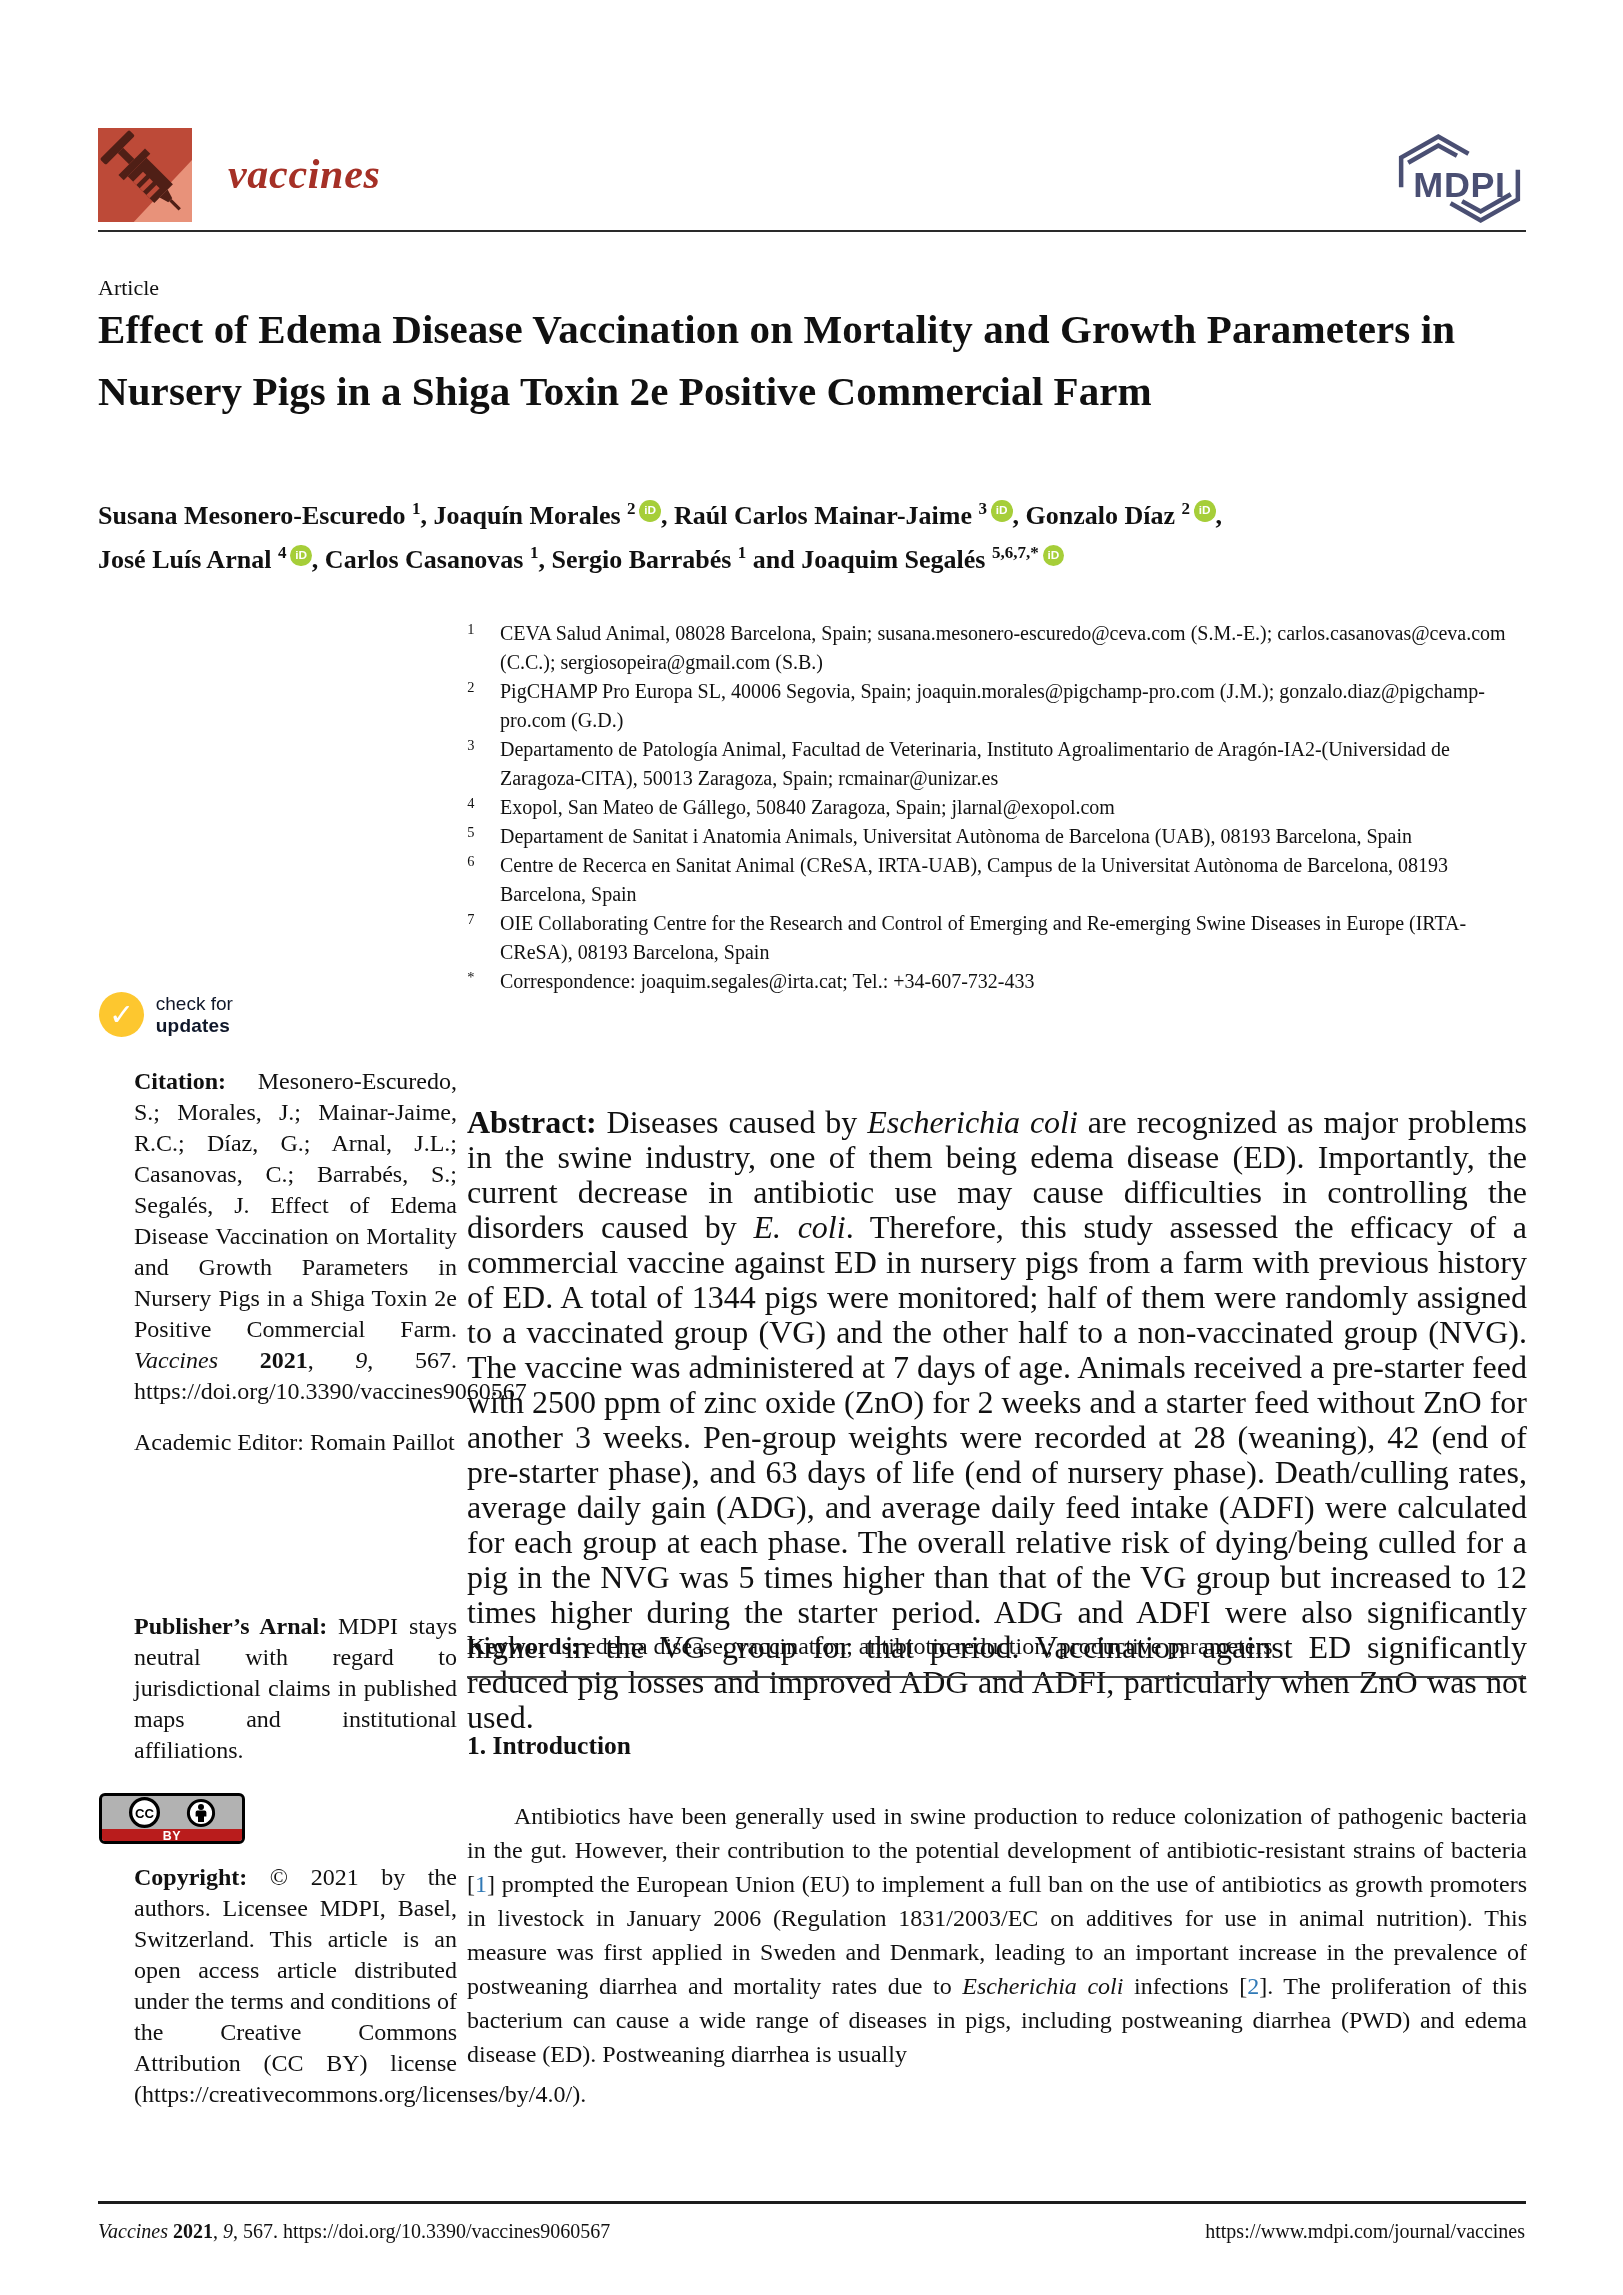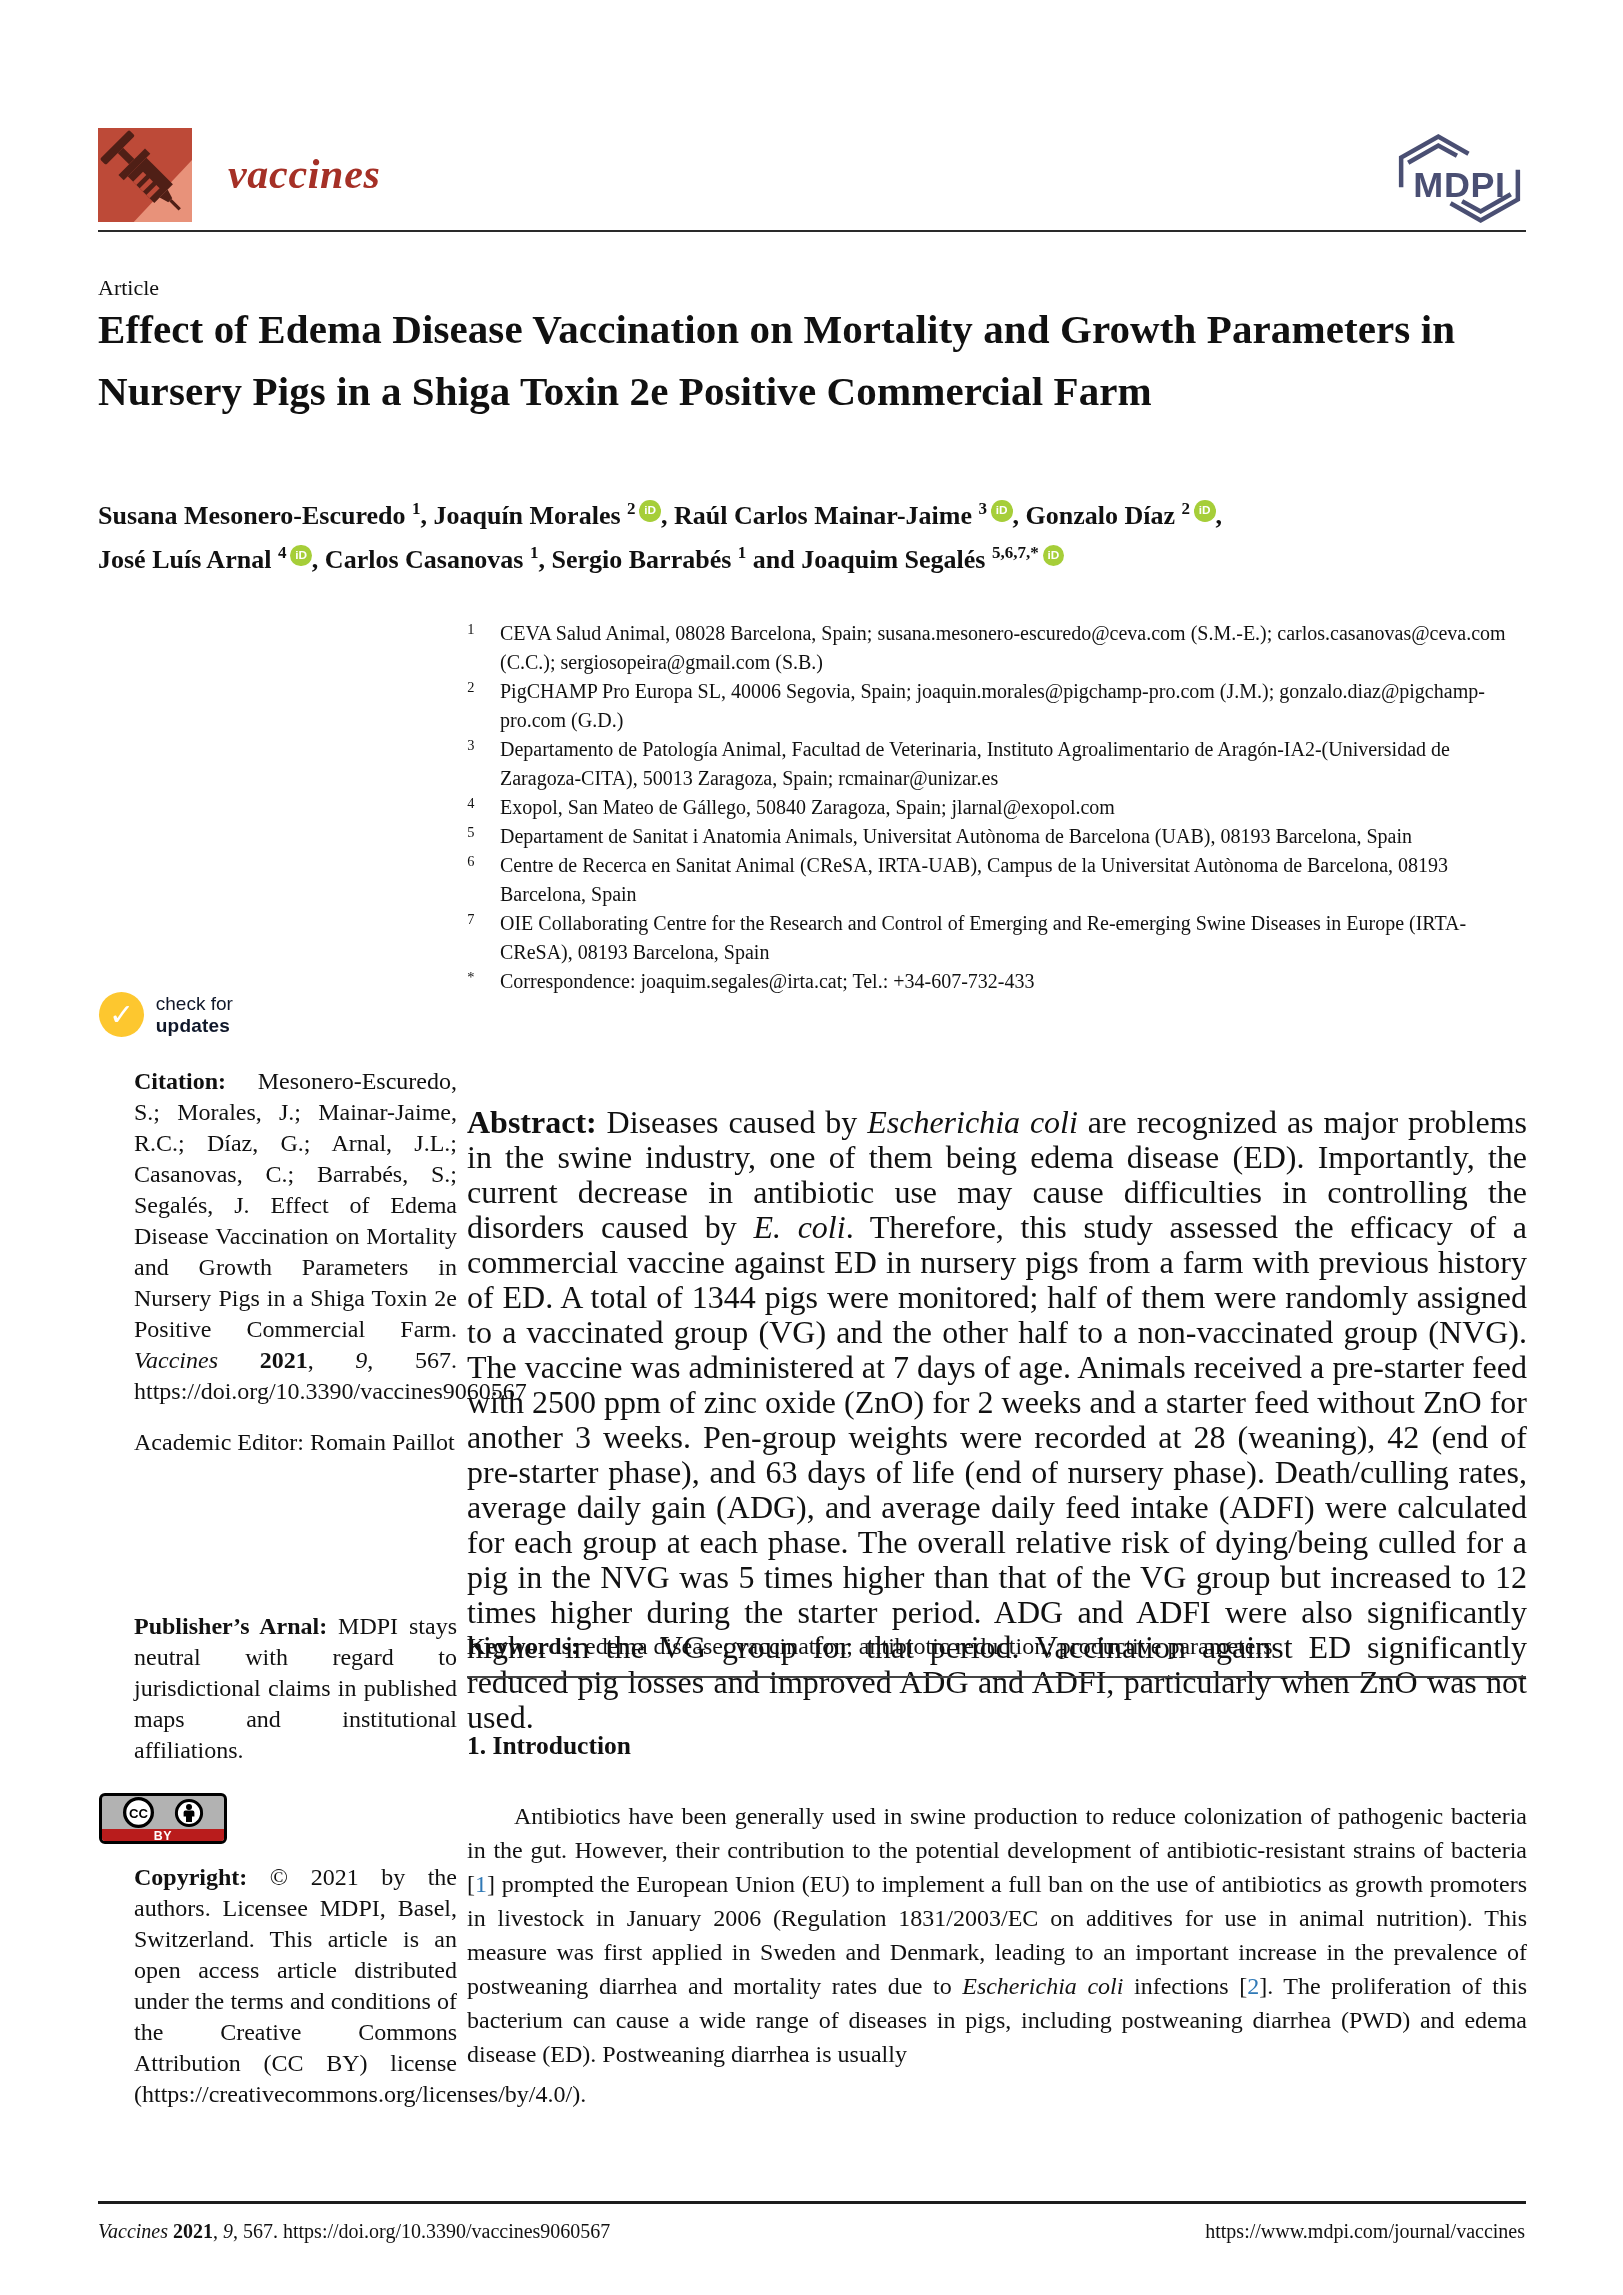--- a/index.html
+++ b/index.html
@@ -32,21 +32,21 @@
   .check-text { margin-left:11.8px; font-family:"Liberation Sans",sans-serif; font-size:19px; line-height:21.6px; color:#0f172a; }
   .check-text .l2 { font-weight:bold; letter-spacing:0.2px; }
 
   .side { position:absolute; left:98px; width:323px; font-size:24px;margin-left:36px; }
   .cite-block { top:1066px; line-height:31px; text-align:justify; }
   .editor-block { top:1427px; line-height:31px; }
   .dates-block { top:1491px; line-height:31px; }
   .pubnote-block { top:1611px; line-height:31px; text-align:justify; }
   .copyright-block { top:1862px; line-height:31px; text-align:justify; }
 
-  .cc-badge { position:absolute; left:99px; top:1793px; width:128px; height:51px; box-sizing:border-box;
+  .cc-badge { position:absolute; left:99px; top:1793px; width:146px; height:51px; box-sizing:border-box;
               border:3.3px solid #000; border-radius:5.9px; background:#b2b2b2; overflow:hidden;
               display:flex; flex-direction:column; }
   .cc-top { flex:1; display:flex; align-items:center; justify-content:space-evenly; }
   .cc-bottom { height:15.7px; background:#b91c1c; color:#fff; font-family:"Liberation Sans",sans-serif;
                font-weight:bold; font-size:12.4px; line-height:15.7px; text-align:center; letter-spacing:0.7px; }
 
   
   .affiliations { position:absolute; left:458px; top:619px; width:1073px; font-size:20px; line-height:29px; }
   .aff-row { display:flex; }
   .aff-num { flex:0 0 42px; box-sizing:border-box; padding-left:9.2px; font-size:14.4px; position:relative; top:-3.9px; }

